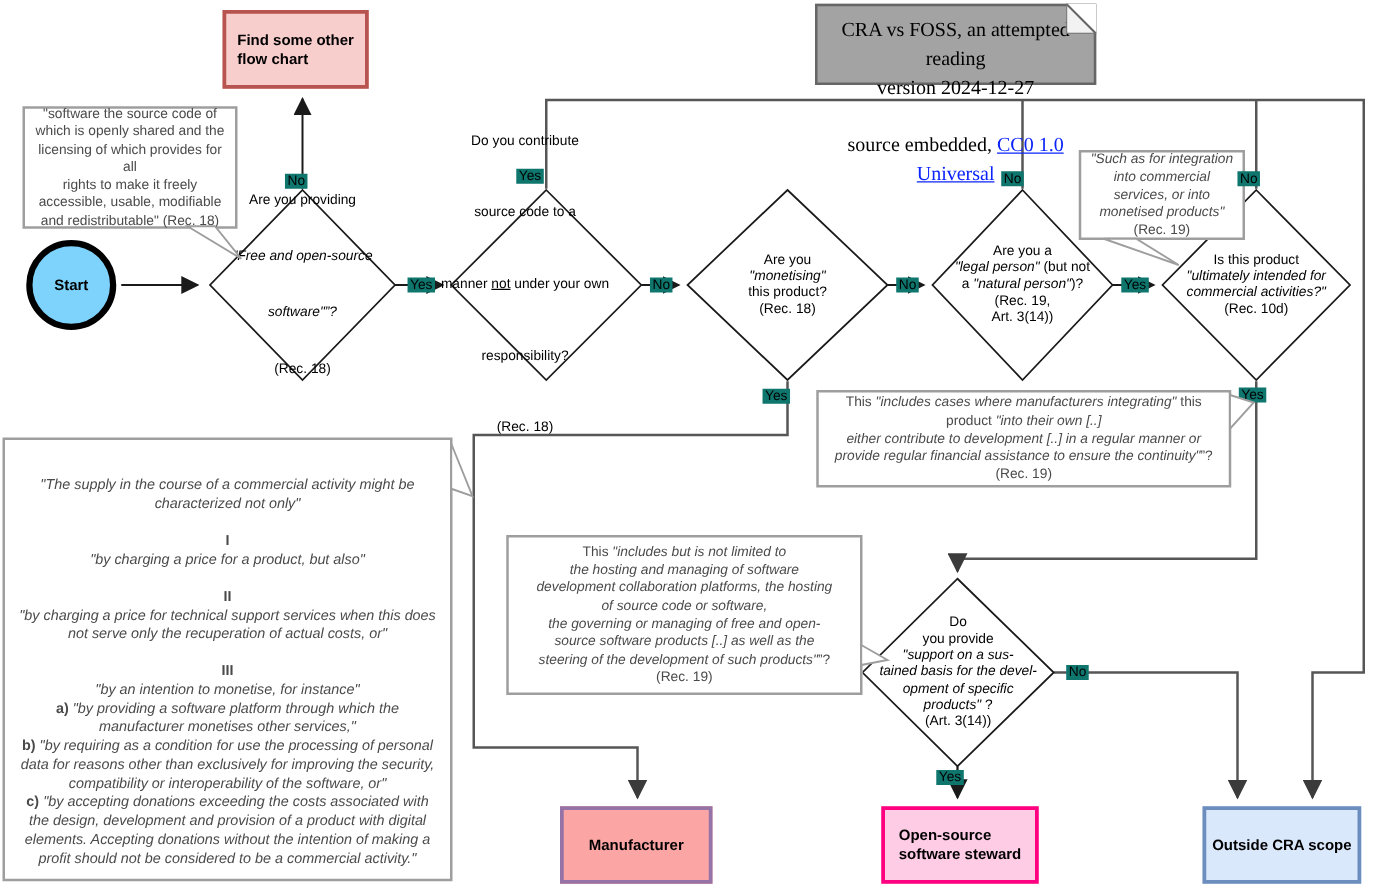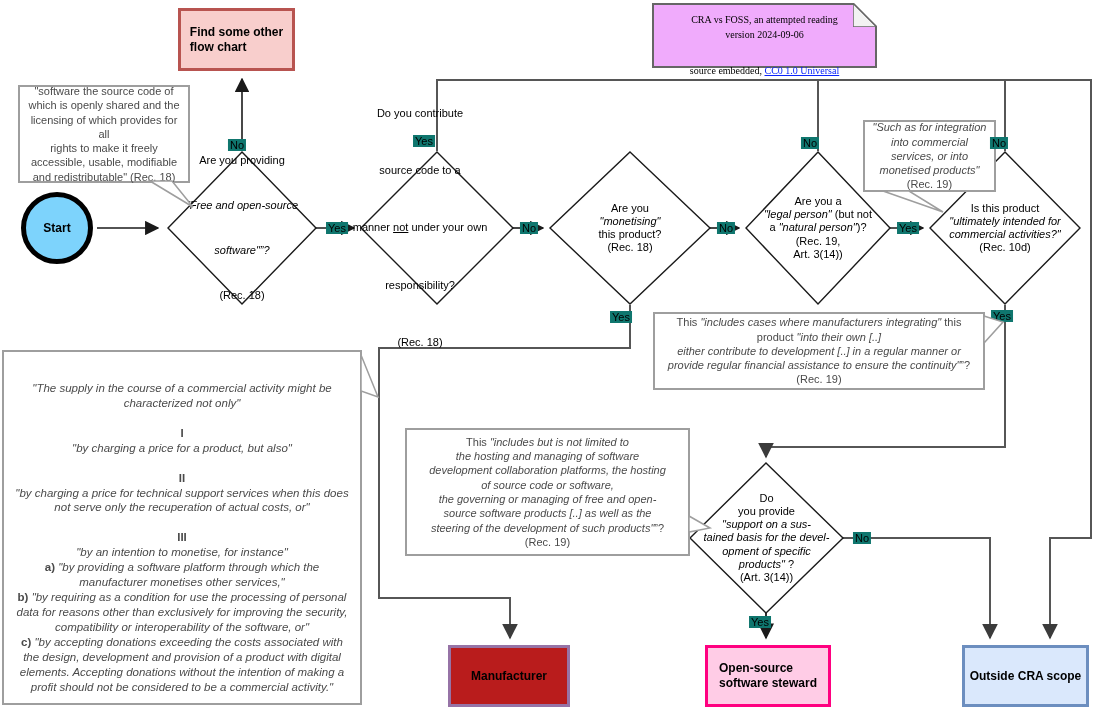--- a/index.html
+++ b/index.html
@@ -14,22 +14,22 @@
          text-align:center;font-size:11px;line-height:1.2;z-index:2;}
   .dtext .ln{white-space:nowrap;}
   .it{font-style:italic;}
   .b{font-weight:bold;font-style:normal;}
   .ul{text-decoration:underline;}
   .elbl{position:absolute;transform:translate(-50%,-50%);background:#0f766e;padding:0 2px;
         font-size:11px;z-index:3;white-space:nowrap;}
   .ann{position:absolute;box-sizing:border-box;border:2px solid #9e9e9e;background:#fff;color:#4a4a4a;
        display:flex;align-items:center;justify-content:center;text-align:center;
        font-size:11px;line-height:1.3;z-index:1;white-space:pre-line;padding:3px 4px;}
-  #note-box{position:absolute;box-sizing:border-box;border:2px solid #666;background:#f0abfc;z-index:1;
-            font-family:"Liberation Serif",serif;font-size:10px;text-align:center;padding-top:8px;line-height:1.45;}
+  #note-box{position:absolute;box-sizing:border-box;border:2px solid #666;background:#a3a3a3;z-index:1;
+            font-family:"Liberation Serif",serif;font-size:16px;text-align:center;padding-top:8px;line-height:1.45;}
   #note-box a{color:#0b24fb;text-decoration:underline;}
   #start-circle{border-radius:50%;border:5px solid #000;background:#7dd3fc;}
   .fold{position:absolute;top:-2px;right:-2px;width:24px;height:24px;z-index:2;}
 </style>
 </head>
 <body>
 
 <div id="stage">
 
   <svg id="base" class="layer" width="1099" height="709" viewBox="0 0 1099 709">
@@ -62,35 +62,35 @@
     <polygon points="818,152 890,228 818,304 746,228" fill="#fff" stroke="#1a1a1a" stroke-width="1.4"></polygon>
     <polygon points="1005,152 1080,228 1005,304 930,228" fill="#fff" stroke="#1a1a1a" stroke-width="1.4"></polygon>
     <polygon points="766,463 843,538 766,613 690,538" fill="#fff" stroke="#1a1a1a" stroke-width="1.4"></polygon>
   </svg>
 
   <div class="node" id="start-circle" style="left:21px;top:192px;width:72px;height:72px;">Start</div>
 
   <div class="node" style="left:178px;top:8px;width:117px;height:63px;background:#f8cecc;border:3px solid #b85450;white-space:pre-line;">Find some other
 flow chart</div>
 
-  <div class="node" style="left:448px;top:645px;width:122px;height:62px;background:#b91c1c;border:3px solid #9673a6;">Manufacturer</div>
+  <div class="node" style="left:448px;top:645px;width:122px;height:62px;background:#fca5a5;border:3px solid #9673a6;">Manufacturer</div>
 
   <div class="node" style="left:705px;top:645px;width:126px;height:62px;background:#ffcce6;border:3px solid #ff0080;white-space:pre-line;">Open-source
 software steward</div>
 
   <div class="node" style="left:962px;top:645px;width:127px;height:62px;background:#dae8fc;border:3px solid #6c8ebf;">Outside CRA scope</div>
 
   <div id="note-box" style="left:652px;top:3px;width:225px;height:65px;">
     <svg class="fold" width="24" height="24">
       <polygon points="0,0 24,24 0,24" fill="#f2f2f2" stroke="#666" stroke-width="1.5"></polygon>
       <polygon points="0,0 24,0 24,24" fill="#ffffff" stroke="none"></polygon>
       <line x1="0" y1="0" x2="24" y2="24" stroke="#666" stroke-width="1.5"></line>
     </svg>
     <div>CRA vs FOSS, an attempted reading</div>
-    <div>version 2024-09-06</div>
+    <div>version 2024-12-27</div>
     <div style="margin-top:22px;">
       <span>source embedded, </span><a href="#">CC0 1.0 Universal</a>
     </div>
   </div>
 
   <div class="dtext" style="left:168px;top:152px;width:148px;height:152px;gap:32px;">
     <div class="ln">Are you providing</div>
     <div class="ln it">"Free and open-source</div>
     <div class="ln it">software"”?</div>
     <div class="ln">(Rec. 18)</div>

